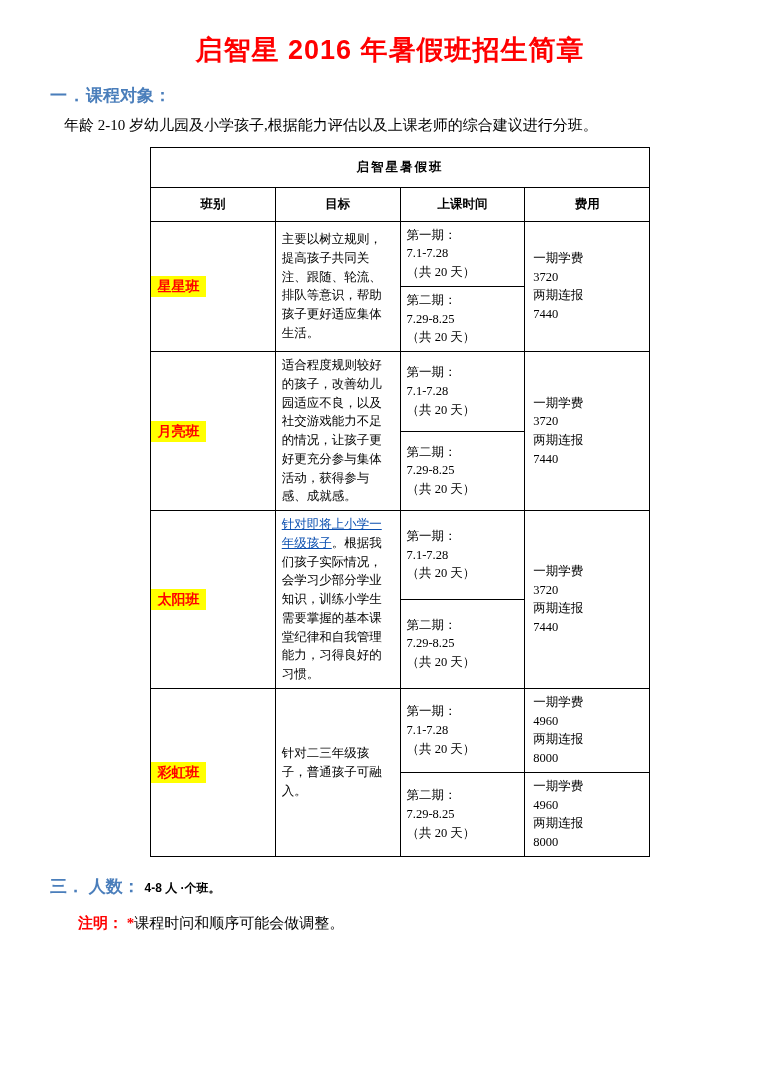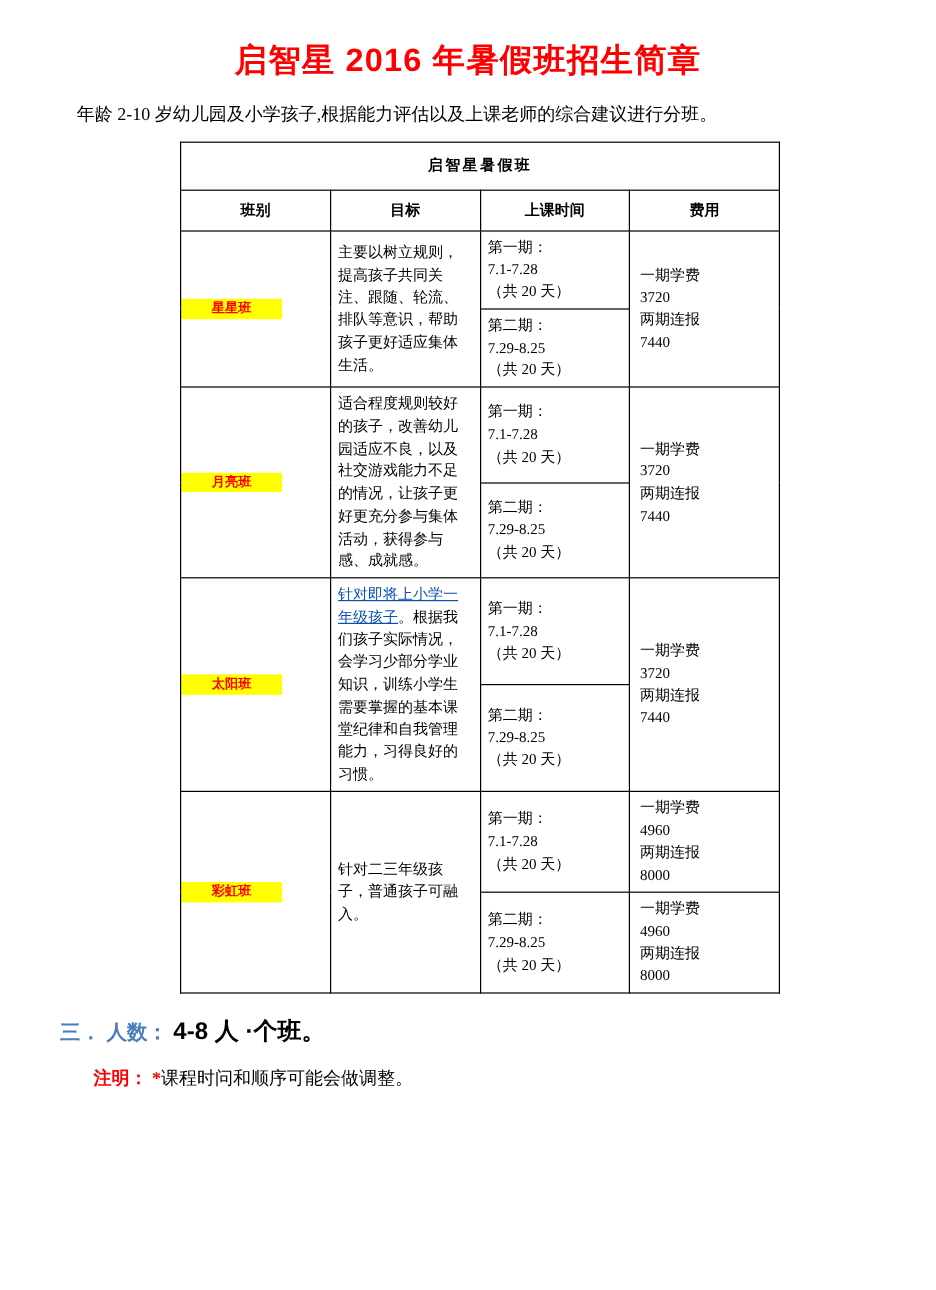--- a/index.html
+++ b/index.html
@@ -72,24 +72,24 @@
   }
   .col-head {
     text-align: center;
     font-weight: bold;
     font-size: 13.5px;
     padding: 7px 0 !important;
   }
   .class-name {
     text-align: center;
     font-weight: bold;
-    font-size: 11px;
+    font-size: 14px;
     color: #ff0000;
     background: #ffff00;
-    width: 84px;
+    width: 55px;
   }
   .class-cell {
     text-align: center;
     width: 62px;
     padding: 0 !important;
   }
   .goal-cell {
     font-size: 12.5px;
     line-height: 1.55;
     vertical-align: middle;
@@ -117,21 +117,21 @@
     margin: 18px 0 0 10px;
     font-family: "Liberation Sans", sans-serif;
   }
   .footer-line .lab {
     color: #4a7ebb;
     font-weight: bold;
   }
   .footer-line .val {
     color: #000000;
     font-weight: bold;
-    font-size: 20px;
+    font-size: 12px;
   }
   .note {
     font-size: 15px;
     margin: 16px 0 0 38px;
   }
   .note .note-lab {
     color: #ff0000;
     font-weight: bold;
   }
   .note .note-star {
@@ -139,20 +139,23 @@
     font-weight: bold;
   }
 </style>
 </head>
 <body>
 
 <div class="page">
 
   <div class="doc-title">启智星 2016 年暑假班招生简章</div>
 
+  <div class="section-head">
+    <span class="num">一．</span><span>课程对象：</span>
+  </div>
 
   <div class="para">年龄 2-10 岁幼儿园及小学孩子,根据能力评估以及上课老师的综合建议进行分班。</div>
 
 
   <div class="table-wrap">
     <table class="main">
       <tbody>
           <tr>
         <td class="tbl-title" colspan="4">启智星暑假班</td>
       </tr>

